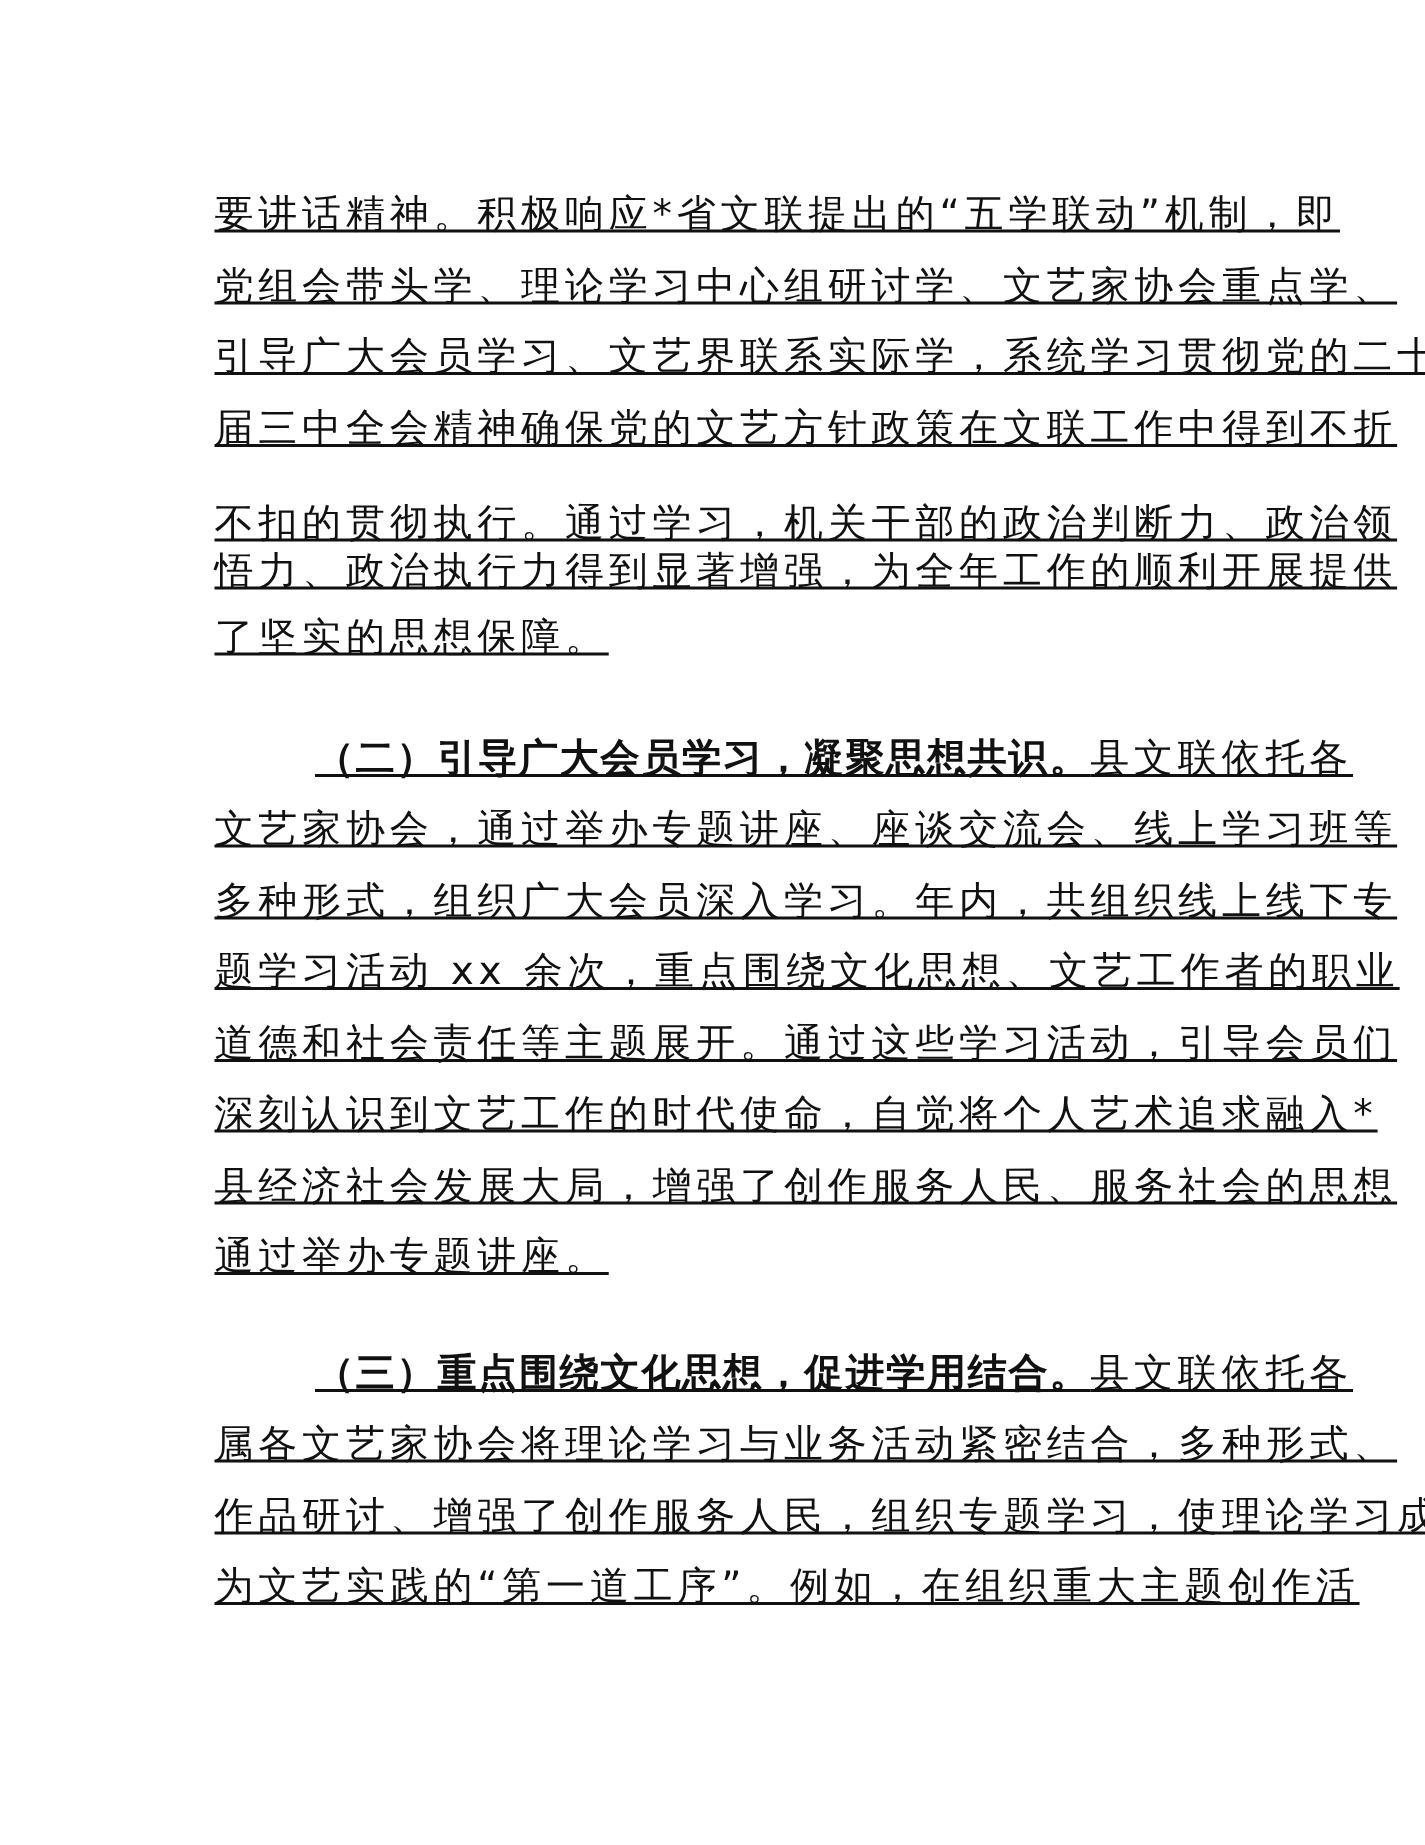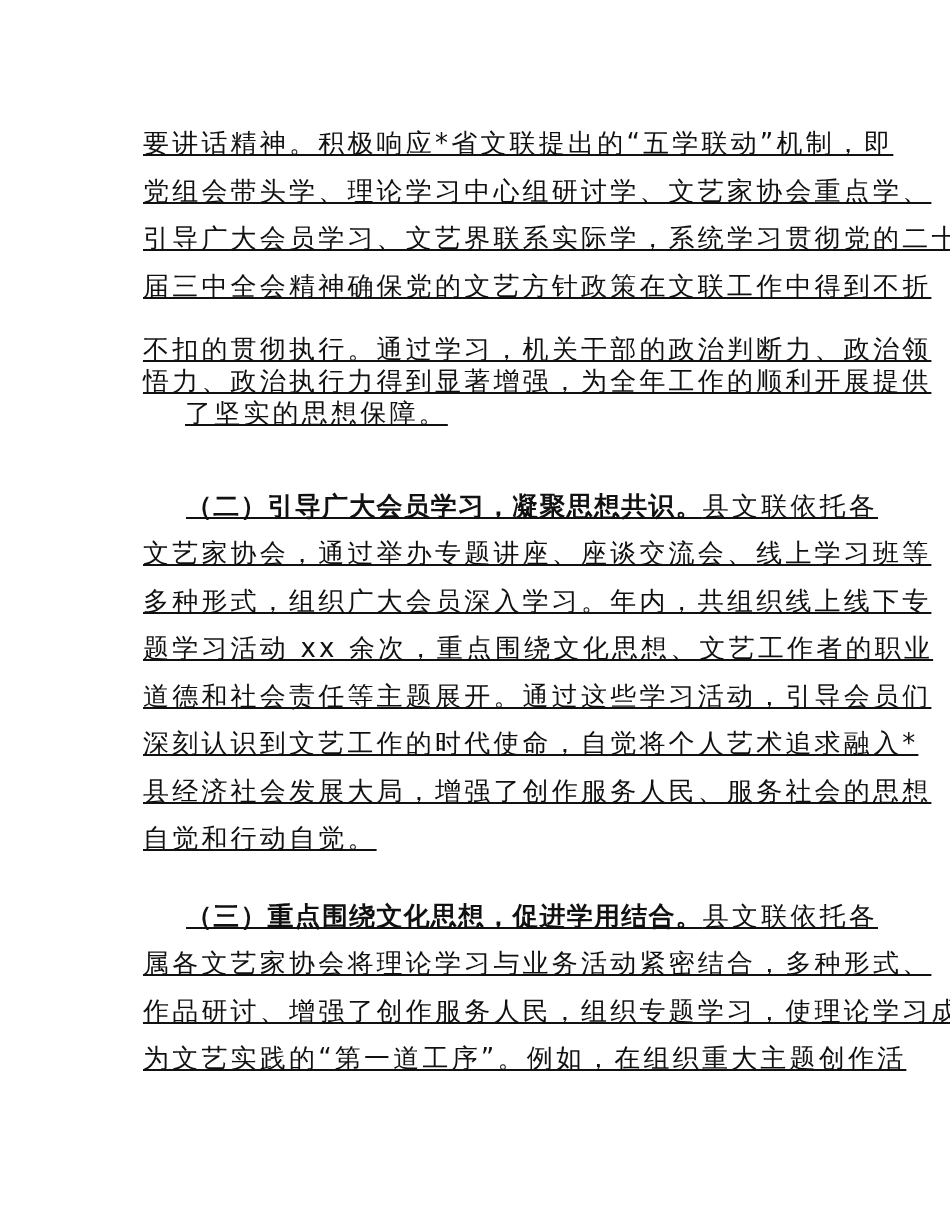--- a/index.html
+++ b/index.html
@@ -33,46 +33,47 @@
       letter-spacing: 3.2px;
       font-weight: normal;
       text-decoration: underline;
     }
     .line.indent {
       left: 186px;
     }
     .bold {
       font-weight: bold;
       letter-spacing: 1.2px;
+      margin-left: 24px;
     }
   </style>
 </head>
 <body>
 
 <div class="page">
 
   <div>
     <div class="line" style="top:128px;">要讲话精神。积极响应*省文联提出的“五学联动”机制，即</div>
     <div class="line" style="top:176px;">党组会带头学、理论学习中心组研讨学、文艺家协会重点学、</div>
     <div class="line" style="top:223px;">引导广大会员学习、文艺界联系实际学，系统学习贯彻党的二十</div>
     <div class="line" style="top:271px;">届三中全会精神确保党的文艺方针政策在文联工作中得到不折</div>
     <div class="line" style="top:306px;margin-top:28px;">不扣的贯彻执行。通过学习，机关干部的政治判断力、政治领</div>
     <div class="line" style="top:366px;">悟力、政治执行力得到显著增强，为全年工作的顺利开展提供</div>
-    <div class="line" style="top:398px;margin-left:42px;">了坚实的思想保障。</div>
+    <div class="line" style="top:410px;">了坚实的思想保障。</div>
   </div>
 
   <div>
     <div class="line indent" style="top:491px;"><span class="bold">（二）引导广大会员学习，凝聚思想共识。</span><span>县文联依托各</span></div>
     <div class="line" style="top:538px;">文艺家协会，通过举办专题讲座、座谈交流会、线上学习班等</div>
     <div class="line" style="top:586px;">多种形式，组织广大会员深入学习。年内，共组织线上线下专</div>
     <div class="line" style="top:633px;">题学习活动 xx 余次，重点围绕文化思想、文艺工作者的职业</div>
     <div class="line" style="top:681px;">道德和社会责任等主题展开。通过这些学习活动，引导会员们</div>
     <div class="line" style="top:728px;">深刻认识到文艺工作的时代使命，自觉将个人艺术追求融入*</div>
     <div class="line" style="top:776px;text-align:center;">县经济社会发展大局，增强了创作服务人民、服务社会的思想</div>
-    <div class="line" style="top:823px;">自觉和行动自觉。</div>
+    <div class="line" style="top:823px;">通过举办专题讲座。</div>
   </div>
 
   <div>
     <div class="line indent" style="top:901px;"><span class="bold">（三）重点围绕文化思想，促进学用结合。</span><span>县文联依托各</span></div>
     <div class="line" style="top:948px;">属各文艺家协会将理论学习与业务活动紧密结合，多种形式、</div>
     <div class="line" style="top:996px;">作品研讨、增强了创作服务人民，组织专题学习，使理论学习成</div>
     <div class="line" style="top:1043px;">为文艺实践的“第一道工序”。例如，在组织重大主题创作活</div>
   </div>
 
 </div>

